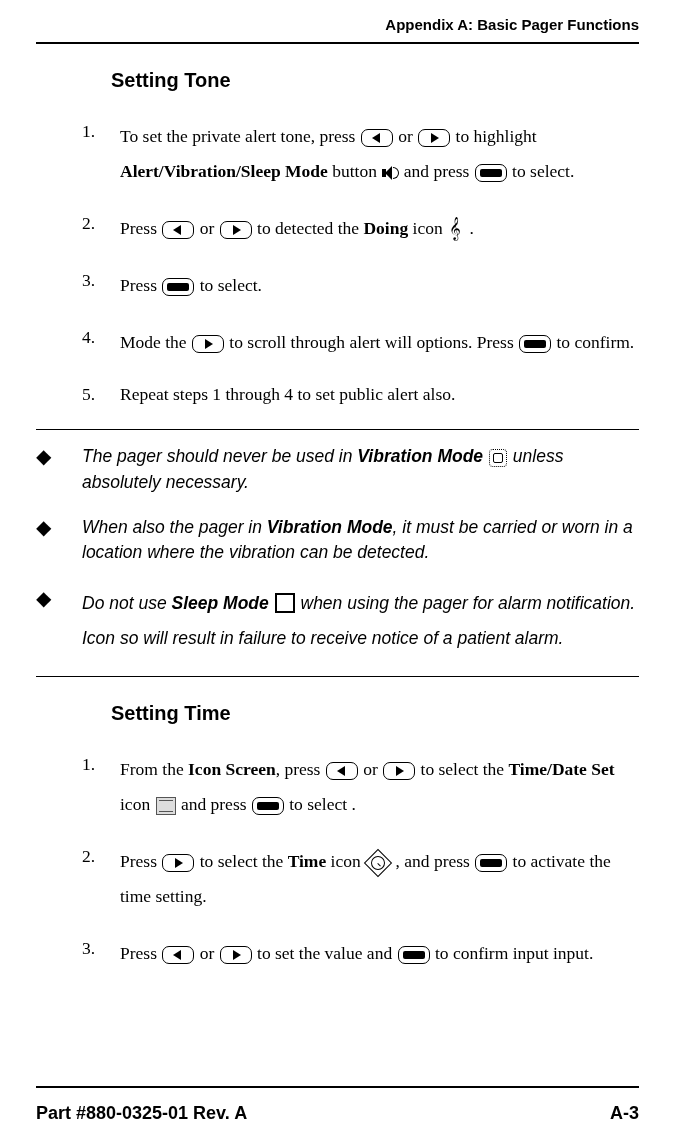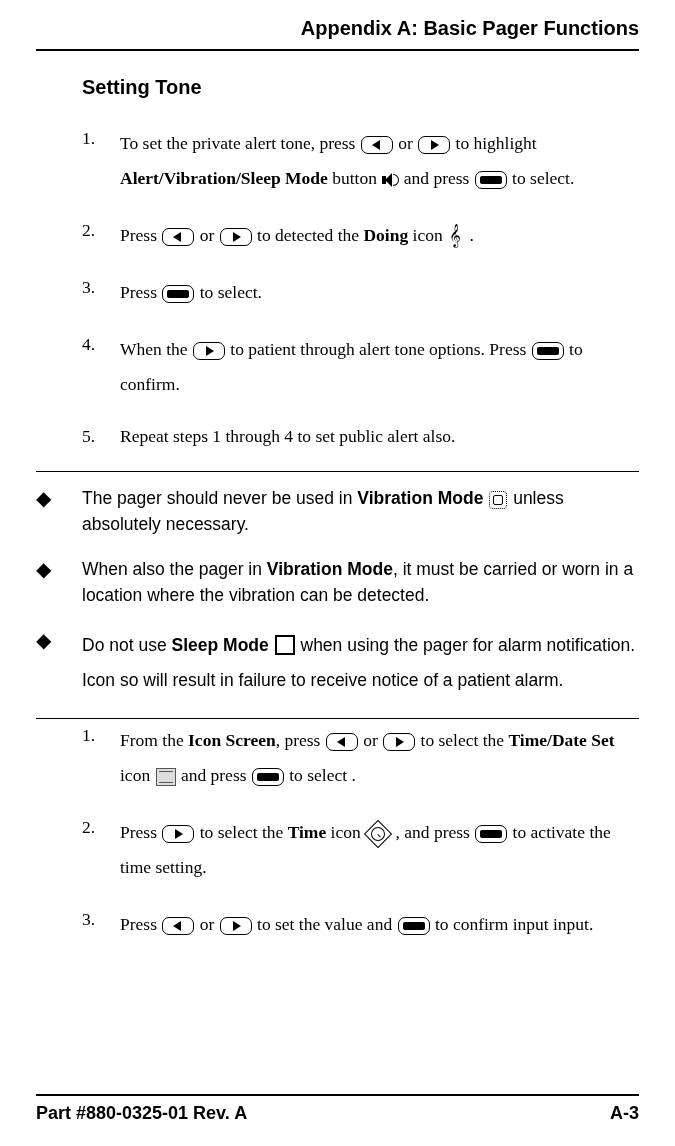--- a/index.html
+++ b/index.html
@@ -8,49 +8,49 @@
     font-size: 17.5px;
     line-height: 1.45;
     color: #000;
     background: #fff;
     width: 675px;
     height: 1146px;
     position: relative;
     padding: 14px 36px 0 36px;
   }
   .header-line { border-top: 2.5px solid #000; margin-top: 6px; }
-  .header-title { text-align: right; font-weight: bold; font-size: 20px; margin-bottom: 2px; }
+  .header-title { text-align: right; font-weight: bold; font-size: 15px; margin-bottom: 2px; }
   .content { padding-left: 46px; padding-right: 0; }
-  .section-title { font-weight: bold; font-size: 20px; margin-top: 22px; margin-bottom: 24px; }
+  .section-title { font-weight: bold; font-size: 20px; margin-top: 22px; margin-bottom: 24px; margin-left: 29px; }
   ol.steps { list-style: none; counter-reset: item; font-family: Liberation Serif, serif; }
   ol.steps > li {
     counter-increment: item;
     margin-bottom: 22px;
     padding-left: 38px;
     position: relative;
   }
   ol.steps > li::before {
     content: counter(item) ".";
     position: absolute;
     left: 0;
     top: 0;
   }
   .b { font-weight: bold; }
   .diamond-section { border-top: 1.5px solid #000; border-bottom: 1.5px solid #000; padding: 14px 0 14px 0; margin-top: 4px; margin-bottom: 4px; }
   .diamond-item { display: flex; align-items: flex-start; margin-bottom: 20px; padding-left: 0; }
   .diamond-item:last-child { margin-bottom: 6px; }
   .diamond-bullet { flex: 0 0 46px; font-size: 20px; line-height: 1; padding-top: 2px; }
-  .diamond-text { flex: 1; }
+  .diamond-text { flex: 1; font-style: italic; }
   .footer {
     position: absolute;
     bottom: 20px;
     left: 36px;
     right: 36px;
     border-top: 2.5px solid #000;
-    padding-top: 4px;
+    padding-top: 12px;
     display: flex;
     justify-content: space-between;
     font-weight: bold;
     font-size: 18px;
   }
   
   .ibtn {
     display: inline-block;
     vertical-align: middle;
     border: 1.5px solid #000;
@@ -216,21 +216,21 @@
         <span>Press </span><span class="ibtn"><span class="tri-l"></span></span><span> or </span><span class="ibtn"><span class="tri-r"></span></span><span> to detected the </span><span class="b">Doing</span><span> icon </span><span class="icon-note"></span><span> .</span>
       </span>
     </li>
     <li>
       <span class="step-line">
         <span>Press </span><span class="ibtn filled"></span><span> to select.</span>
       </span>
     </li>
     <li>
       <span class="step-line">
-        <span>When the </span><span class="ibtn"><span class="tri-r"></span></span><span> to patient through alert tone options. Press </span><span class="ibtn filled"></span><span> to confirm.</span>
+        <span>Mode the </span><span class="ibtn"><span class="tri-r"></span></span><span> to scroll through alert will options. Press </span><span class="ibtn filled"></span><span> to confirm.</span>
       </span>
     </li>
     <li>
       <span>Repeat steps 1 through 4 to set public alert also.</span>
     </li>
   </ol>
 </div>
 
 <div class="diamond-section">
   <div class="diamond-item">
@@ -247,20 +247,21 @@
   </div>
   <div class="diamond-item">
     <div class="diamond-bullet">◆</div>
     <div class="diamond-text step-line">
       <span>Do not use </span><span class="b">Sleep Mode</span> <span class="icon-sleep"></span><span> when using the pager for alarm notification. Icon so will result in failure to receive notice of a patient alarm.</span>
     </div>
   </div>
 </div>
 
 <div class="content">
+  <div class="section-title">Setting Time</div>
 
   <ol class="steps">
     <li>
       <span class="step-line">
         <span>From the </span><span class="b">Icon Screen</span><span>, press </span><span class="ibtn"><span class="tri-l"></span></span><span> or </span><span class="ibtn"><span class="tri-r"></span></span><span> to select the </span><span class="b">Time/Date Set</span><span> icon </span><span class="icon-datetime"></span><span> and press </span><span class="ibtn filled"></span><span> to select .</span>
       </span>
     </li>
     <li>
       <span class="step-line">
         <span>Press </span><span class="ibtn"><span class="tri-r"></span></span><span> to select the </span><span class="b">Time</span><span> icon </span><span class="icon-timeclock"></span><span> , and press </span><span class="ibtn filled"></span><span> to activate the time setting.</span>

